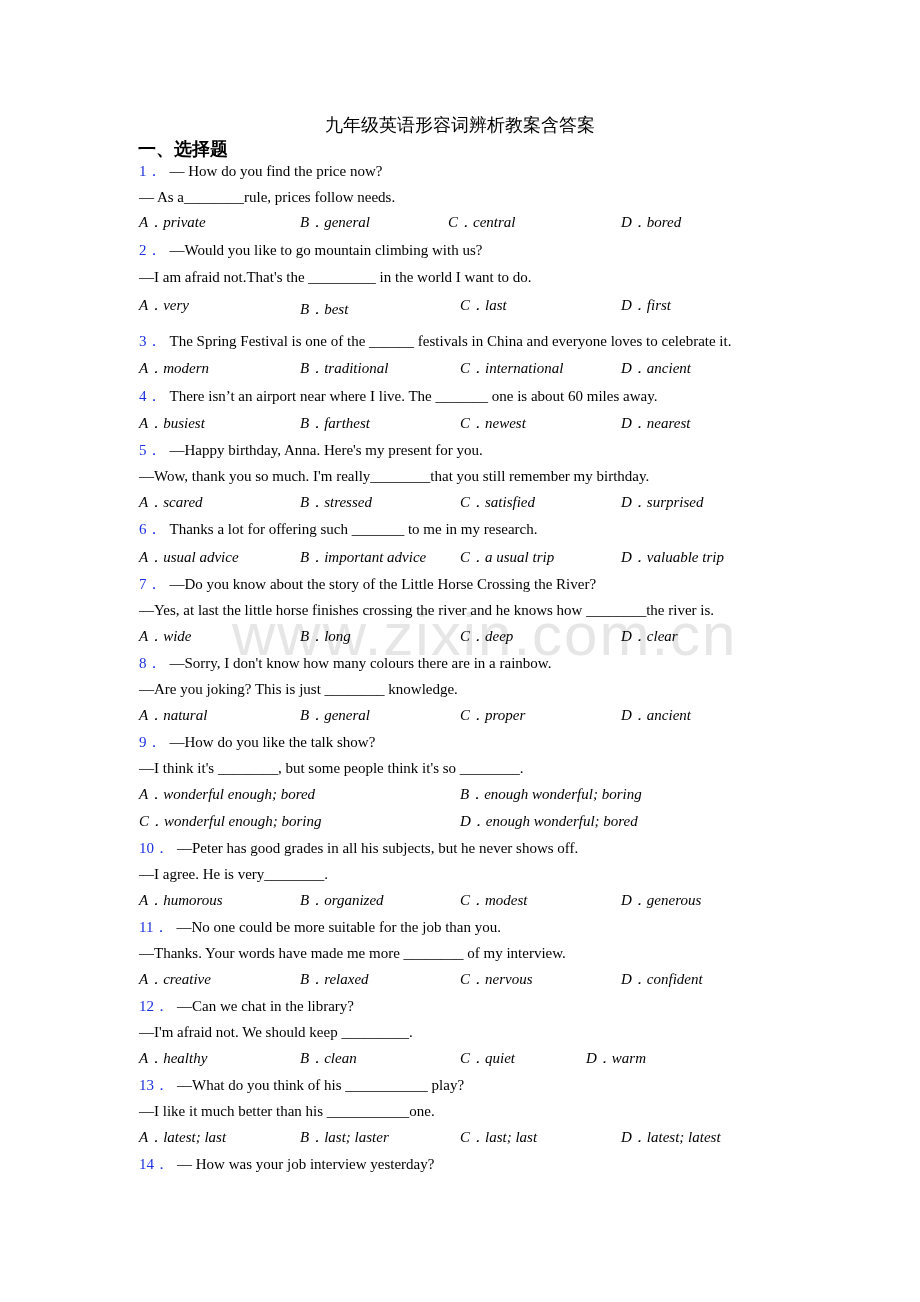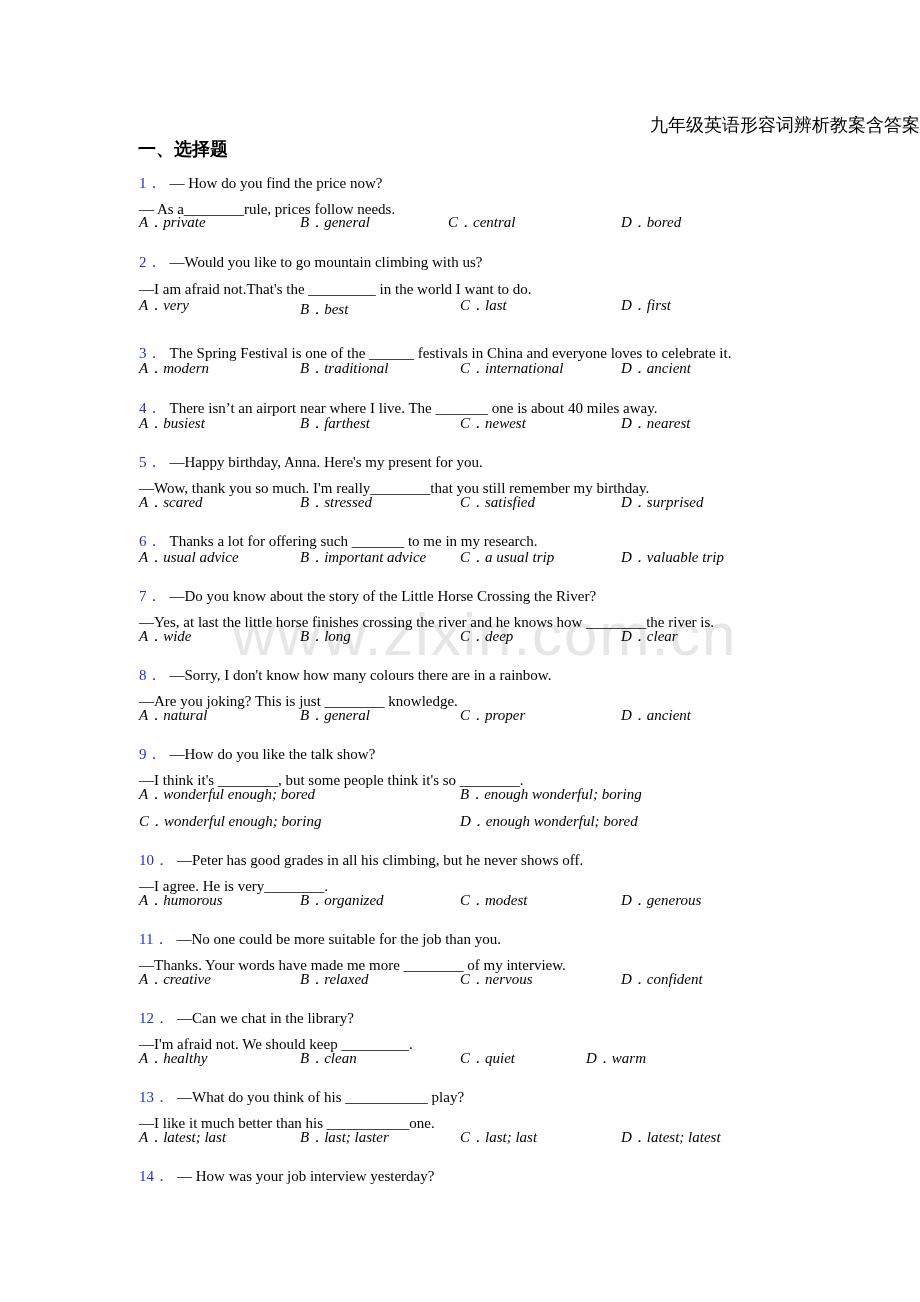--- a/index.html
+++ b/index.html
@@ -1,23 +1,23 @@
 <!DOCTYPE html>
 <html><head>
 <meta charset="utf-8">
 <style>
   html, body { margin: 0; padding: 0; background: #ffffff; }
   body { width: 920px; height: 1302px; position: relative; overflow: hidden;
          font-family: "Liberation Serif", "DejaVu Serif", serif; color: #000; }
   .page { position: absolute; left: 0; top: 0; width: 920px; height: 1302px; }
-  .title { position: absolute; top: 113px; left: 0; width: 920px; text-align: right;
+  .title { position: absolute; top: 113px; left: 0; width: 920px; text-align: center;
            font-size: 18px; font-family: "DejaVu Sans", sans-serif; letter-spacing: 0px; }
   .section { position: absolute; top: 137px; left: 138px; font-size: 18px;
              font-family: "DejaVu Sans", sans-serif; font-weight: bold; }
-  .line { position: absolute; left: 139px; font-size: 15px; white-space: nowrap; line-height: 18px; margin-top: 12px; }
+  .line { position: absolute; left: 139px; font-size: 15px; white-space: nowrap; line-height: 18px; }
   .qnum { color: #1a2fe0; margin-right: 8px; }
   .opt { position: absolute; font-size: 15px; white-space: nowrap; line-height: 18px; font-style: italic; }
   .watermark { position: absolute; left: 232px; top: 603px; font-size: 60px; color: #e6e6e6;
                font-family: "Liberation Sans", sans-serif; letter-spacing: 2px; z-index: 0;
                pointer-events: none; line-height: 64px; }
   .content { position: relative; z-index: 1; }
 </style>
 </head>
 <body>
 
@@ -41,21 +41,21 @@
     <div class="opt" style="top:300px;left:300px">B．best</div>
     <div class="opt" style="top:296px;left:460px">C．last</div>
     <div class="opt" style="top:296px;left:621px">D．first</div>
 
     <div class="line" style="top:332px"><span class="qnum">3．</span><span>The Spring Festival is one of the ______ festivals in China and everyone loves to celebrate it.</span></div>
     <div class="opt" style="top:359px;left:139px">A．modern</div>
     <div class="opt" style="top:359px;left:300px">B．traditional</div>
     <div class="opt" style="top:359px;left:460px">C．international</div>
     <div class="opt" style="top:359px;left:621px">D．ancient</div>
 
-    <div class="line" style="top:387px"><span class="qnum">4．</span><span>There isn’t an airport near where I live. The _______ one is about 40 miles away.</span></div>
+    <div class="line" style="top:387px"><span class="qnum">4．</span><span>There isn’t an airport near where I live. The _______ one is about 60 miles away.</span></div>
     <div class="opt" style="top:414px;left:139px">A．busiest</div>
     <div class="opt" style="top:414px;left:300px">B．farthest</div>
     <div class="opt" style="top:414px;left:460px">C．newest</div>
     <div class="opt" style="top:414px;left:621px">D．nearest</div>
 
     <div class="line" style="top:441px"><span class="qnum">5．</span><span>—Happy birthday, Anna. Here's my present for you.</span></div>
     <div class="line" style="top:467px">—Wow, thank you so much. I'm really________that you still remember my birthday.</div>
     <div class="opt" style="top:493px;left:139px">A．scared</div>
     <div class="opt" style="top:493px;left:300px">B．stressed</div>
     <div class="opt" style="top:493px;left:460px">C．satisfied</div>
@@ -81,21 +81,21 @@
     <div class="opt" style="top:706px;left:460px">C．proper</div>
     <div class="opt" style="top:706px;left:621px">D．ancient</div>
 
     <div class="line" style="top:733px"><span class="qnum">9．</span><span>—How do you like the talk show?</span></div>
     <div class="line" style="top:759px">—I think it's ________, but some people think it's so ________.</div>
     <div class="opt" style="top:785px;left:139px">A．wonderful enough; bored</div>
     <div class="opt" style="top:785px;left:460px">B．enough wonderful; boring</div>
     <div class="opt" style="top:812px;left:139px">C．wonderful enough; boring</div>
     <div class="opt" style="top:812px;left:460px">D．enough wonderful; bored</div>
 
-    <div class="line" style="top:839px"><span class="qnum">10．</span><span>—Peter has good grades in all his climbing, but he never shows off.</span></div>
+    <div class="line" style="top:839px"><span class="qnum">10．</span><span>—Peter has good grades in all his subjects, but he never shows off.</span></div>
     <div class="line" style="top:865px">—I agree. He is very________.</div>
     <div class="opt" style="top:891px;left:139px">A．humorous</div>
     <div class="opt" style="top:891px;left:300px">B．organized</div>
     <div class="opt" style="top:891px;left:460px">C．modest</div>
     <div class="opt" style="top:891px;left:621px">D．generous</div>
 
     <div class="line" style="top:918px"><span class="qnum">11．</span><span>—No one could be more suitable for the job than you.</span></div>
     <div class="line" style="top:944px">—Thanks. Your words have made me more ________ of my interview.</div>
     <div class="opt" style="top:970px;left:139px">A．creative</div>
     <div class="opt" style="top:970px;left:300px">B．relaxed</div>

